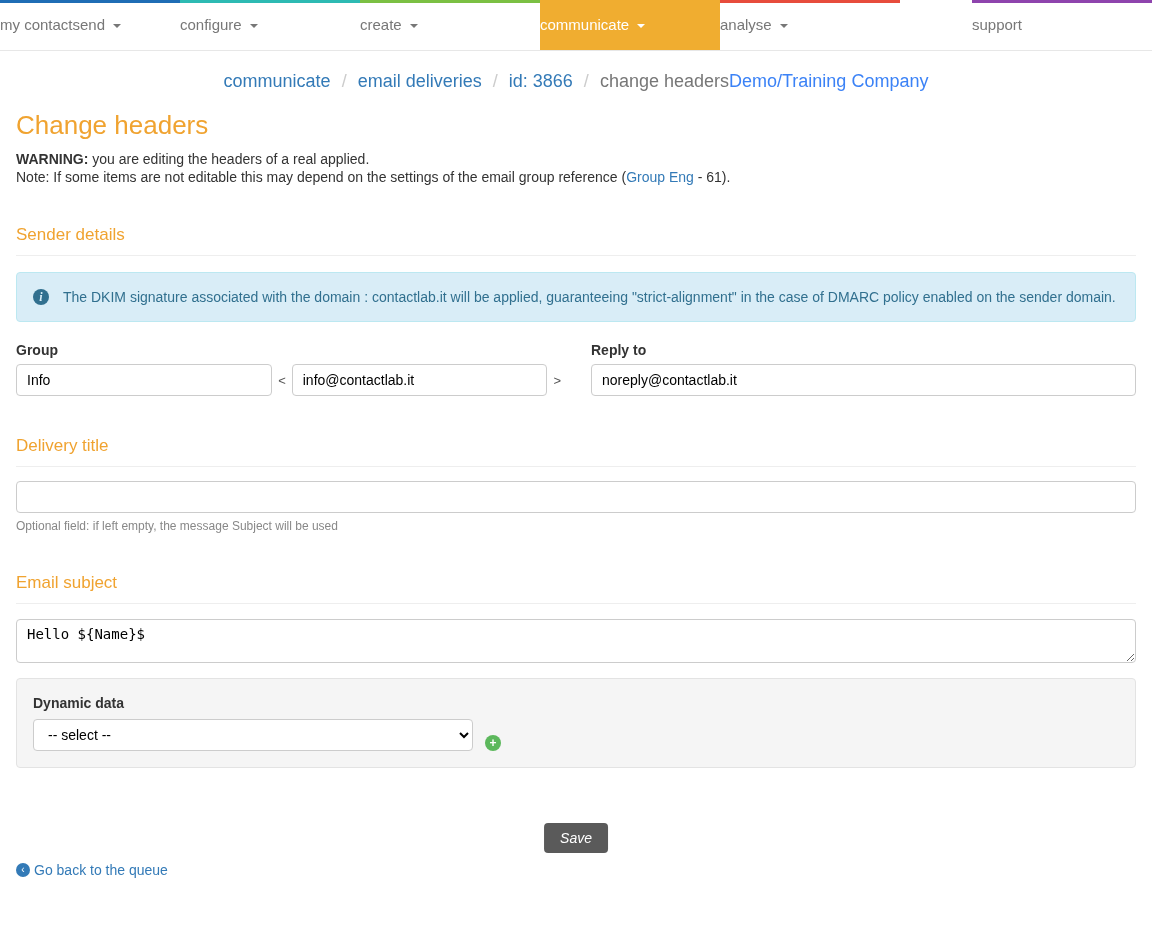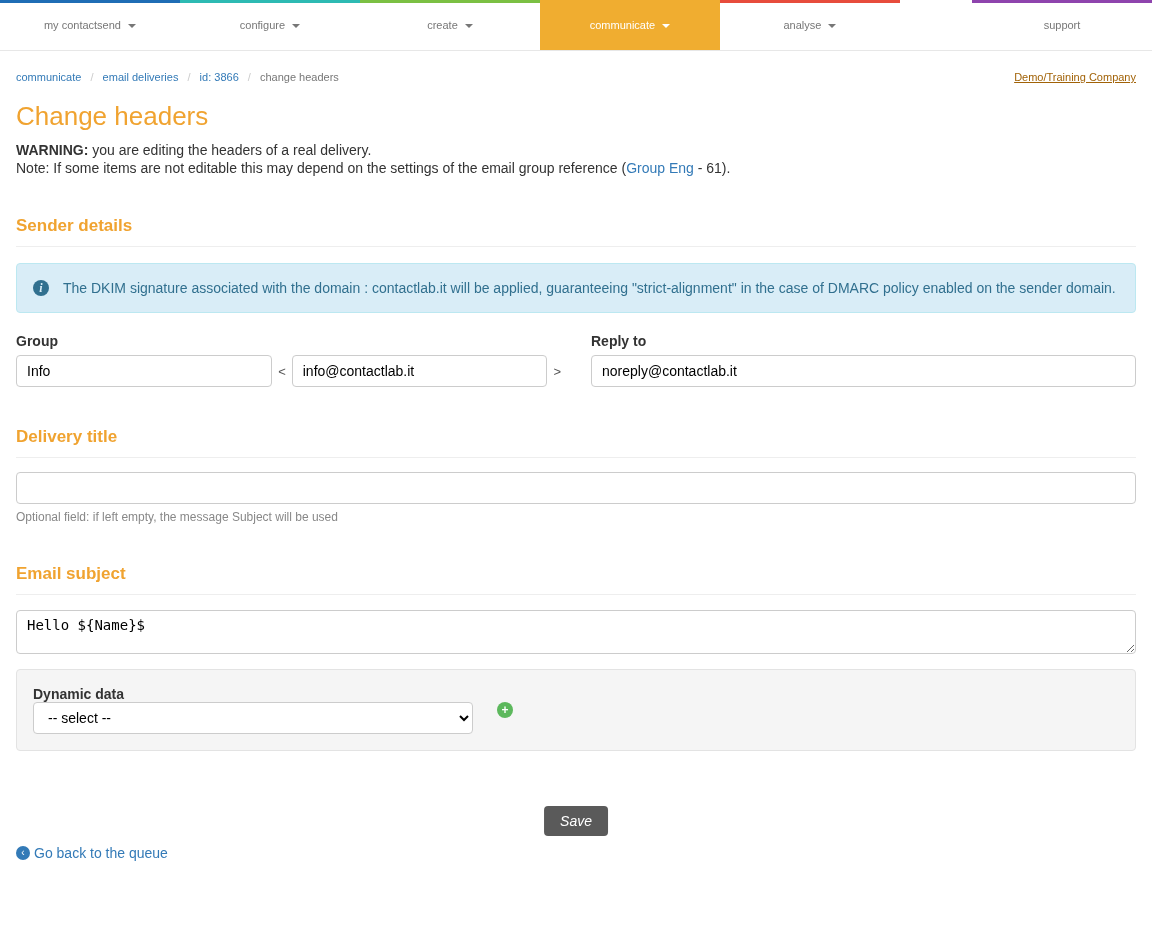--- a/index.html
+++ b/index.html
@@ -16,23 +16,22 @@
   
   .navbar {
     display: flex;
     border-bottom: 1px solid #e7e7e7;
     height: 50px;
     position: relative;
   }
   .nav-tab {
     flex: 0 0 auto;
     width: 180px;
-    text-align: center;
     line-height: 50px;
-    font-size: 11px;
+    font-size: 15px;
     color: #777;
     position: relative;
     cursor: pointer;
   }
   .nav-tab .topbar {
     height: 3px;
     position: absolute;
     top: 0; left: 0; right: 0;
   }
   .nav-tab.active {
@@ -46,36 +45,36 @@
     vertical-align: middle;
     border-top: 4px solid;
     border-right: 4px solid transparent;
     border-left: 4px solid transparent;
   }
   .nav-tab.support { margin-left: auto; width: 180px; }
 
   
   .crumb-row {
     display: flex;
-    justify-content: space-between;
+    justify-content: center;
     padding: 20px 16px 10px;
-    font-size: 11px;
+    font-size: 18px;
     color: #777;
   }
   .crumb-row .sep { padding: 0 6px; color: #ccc; }
-  .company { color: #a16207; text-decoration: underline; }
+  .company { color: #3b82f6; }
 
   .content { padding: 0 16px 40px; }
   h1.page-title { color: #f0a330; font-weight: 400; font-size: 26px; margin: 8px 0 10px; }
   .warning-line { margin-bottom: 2px; }
   .warning-line b { font-weight: 700; }
 
   h2.section-title {
     color: #f0a330;
-    font-weight: 700;
+    font-weight: 400;
     font-size: 17px;
     border-bottom: 1px solid #eee;
     padding-bottom: 10px;
     margin-top: 40px;
   }
 
   
   .alert-info {
     background: #d9edf7;
     border: 1px solid #bce8f1;
@@ -126,22 +125,22 @@
 
   textarea.input { height: 44px; resize: both; padding-top: 6px; line-height: 1.2; overflow: hidden; }
 
   .dyn-box {
     background: #f5f5f5;
     border: 1px solid #e3e3e3;
     border-radius: 4px;
     padding: 16px;
     margin-top: 12px;
   }
-  .dyn-box label.fld { margin-bottom: 0; }
-  .dyn-row { display: flex; align-items: flex-start; gap: 24px; }
+  .dyn-box label.fld { margin-bottom: 8px; }
+  .dyn-row { display: flex; align-items: flex-end; gap: 12px; }
   .dyn-row select.input { flex: 0 0 440px; }
   .add-icon {
     display: inline-flex;
     align-items: center; justify-content: center;
     width: 16px; height: 16px;
     border-radius: 50%;
     background: #5cb85c;
     color: #fff;
     font-weight: 700;
     font-size: 12px;
@@ -228,21 +227,21 @@
     <span class="sep">/</span>
     <span>change headers</span>
   </div>
   <div class="company">Demo/Training Company</div>
 </div>
 
 <div class="content">
   <h1 class="page-title">Change headers</h1>
   <div class="warning-line">
     <b>WARNING:</b>
-    <span>you are editing the headers of a real delivery.</span>
+    <span>you are editing the headers of a real applied.</span>
   </div>
   <div>
     <span>Note: If some items are not editable this may depend on the settings of the email group reference (</span><a href="#">Group Eng</a><span> - 61).</span>
   </div>
 
   
   <h2 class="section-title">Sender details</h2>
 
   <div class="alert-info">
     <span class="info-icon">i</span>

